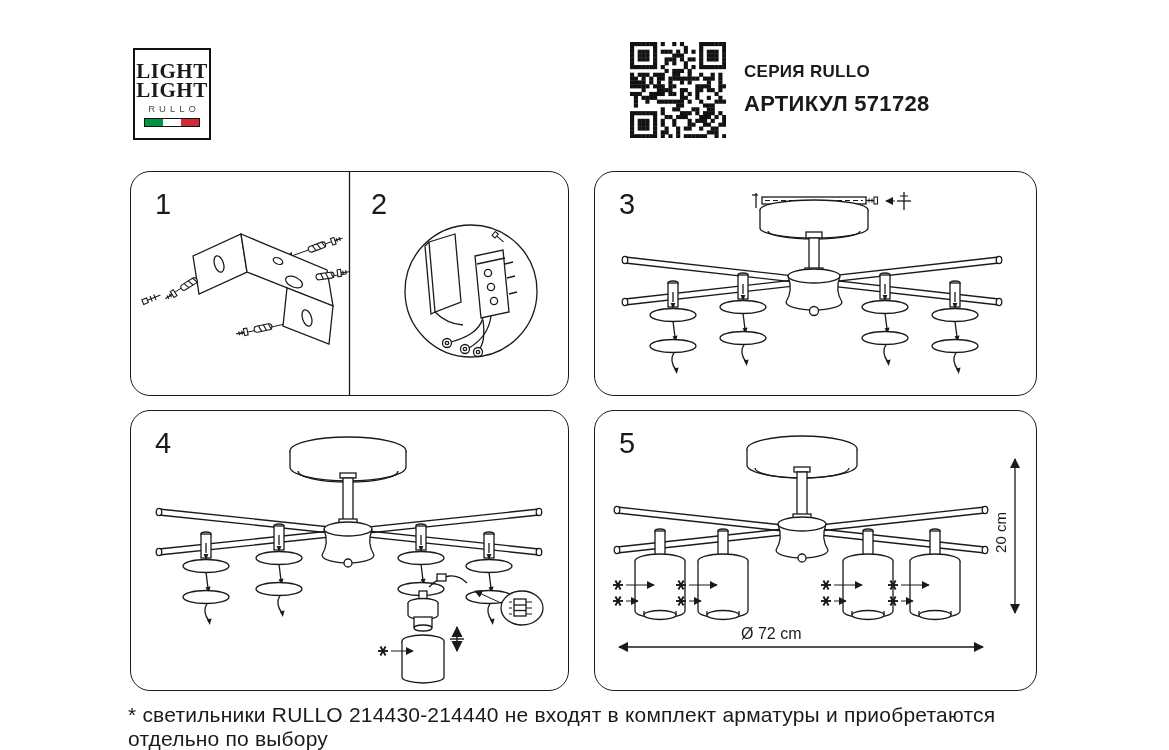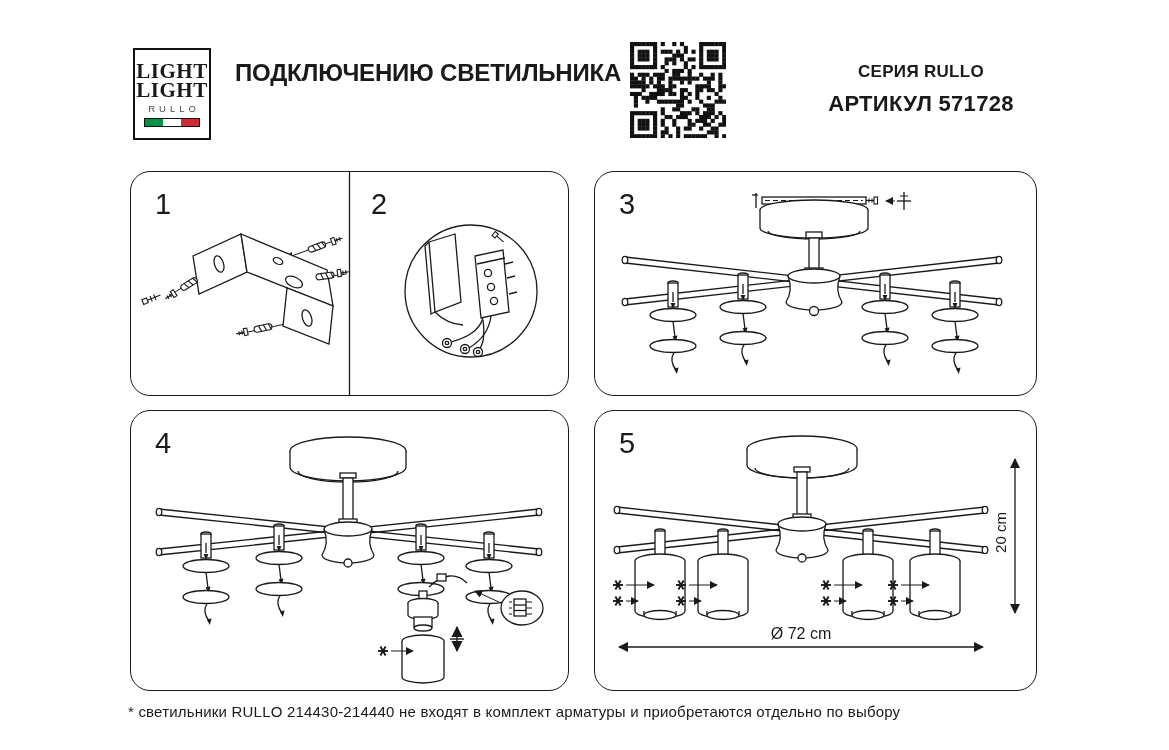--- a/index.html
+++ b/index.html
@@ -9,39 +9,39 @@
 
   
   .logo{left:133px;top:48px;width:74px;height:88px;border:2px solid #111;
         display:flex;flex-direction:column;align-items:center;justify-content:center;}
   .logo-word{font-family:"Liberation Serif", serif;font-weight:700;font-size:21px;line-height:19px;letter-spacing:.5px;}
   .logo-group{font-size:9.5px;letter-spacing:4px;color:#4d4d4d;margin:3px 0 4px 4px;}
   .flag{width:54px;height:7px;border:1px solid #111;display:flex;}
   .flag span{flex:1;height:100%;}
   .title{left:235px;top:57px;font-weight:700;font-size:24px;line-height:31px;letter-spacing:-.2px;white-space:nowrap;}
   .qr{left:630px;top:42px;}
-  .series-box{left:816px;top:62px;width:210px;text-align:center;}
+  .series-box{left:744px;top:62px;width:210px;}
   .series{font-weight:700;font-size:17px;letter-spacing:.3px;}
   .article{font-weight:700;font-size:22px;margin-top:9px;letter-spacing:.3px;}
 
   
   .panel{border:1.6px solid #1a1a1a;border-radius:20px;background:#fff;}
   .p12{left:130px;top:171px;width:437px;height:223px;}
   .p3 {left:594px;top:171px;width:441px;height:223px;}
   .p4 {left:130px;top:410px;width:437px;height:279px;}
   .p5 {left:594px;top:410px;width:441px;height:279px;}
   .step{position:absolute;top:16px;left:24px;font-size:29px;font-weight:400;}
   .step2{left:240px;}
   .panel svg.diagram{position:absolute;left:0;top:0;}
 
   .dim-h{position:absolute;left:383px;top:113px;width:44px;text-align:center;font-size:15px;
          transform:rotate(-90deg);white-space:nowrap;}
-  .dim-d{position:absolute;left:146px;top:214px;width:120px;text-align:center;font-size:16px;white-space:nowrap;}
-
-  .footnote{left:128px;top:703px;width:930px;font-size:15px;letter-spacing:.2px;}
+  .dim-d{position:absolute;left:146px;top:214px;width:120px;text-align:left;font-size:16px;white-space:nowrap;}
+
+  .footnote{left:128px;top:703px;width:930px;font-size:21px;letter-spacing:.2px;}
 </style>
 </head>
 <body>
 
 <svg width="0" height="0" style="position:absolute" aria-hidden="true">
   <defs>
     <marker id="ah" viewBox="0 0 10 10" refX="9" refY="5" markerWidth="8" markerHeight="8" orient="auto-start-reverse">
       <path d="M0,0 L10,5 L0,10 z" fill="#1a1a1a"></path>
     </marker>
 
@@ -106,21 +106,20 @@
     <div class="logo-word">LIGHT</div>
     <div class="logo-group">RULLO</div>
     <div class="flag">
       <span style="background-color: rgb(0, 146, 70);"></span>
       <span style="background-color: rgb(255, 255, 255);"></span>
       <span style="background-color: rgb(206, 43, 55);"></span>
     </div>
   </div>
 
   <div class="abs title">
-    <div>ПОДКЛЮЧЕНИЮ СВЕТИЛЬНИКА</div>
   </div>
 
   <svg id="qr" class="abs qr" width="96" height="96" viewBox="0 0 96 96" fill="#111">
       <rect x="0.00" y="0.00" width="4.14" height="4.14"></rect>
       <rect x="3.84" y="0.00" width="4.14" height="4.14"></rect>
       <rect x="7.68" y="0.00" width="4.14" height="4.14"></rect>
       <rect x="11.52" y="0.00" width="4.14" height="4.14"></rect>
       <rect x="15.36" y="0.00" width="4.14" height="4.14"></rect>
       <rect x="19.20" y="0.00" width="4.14" height="4.14"></rect>
       <rect x="23.04" y="0.00" width="4.14" height="4.14"></rect>

